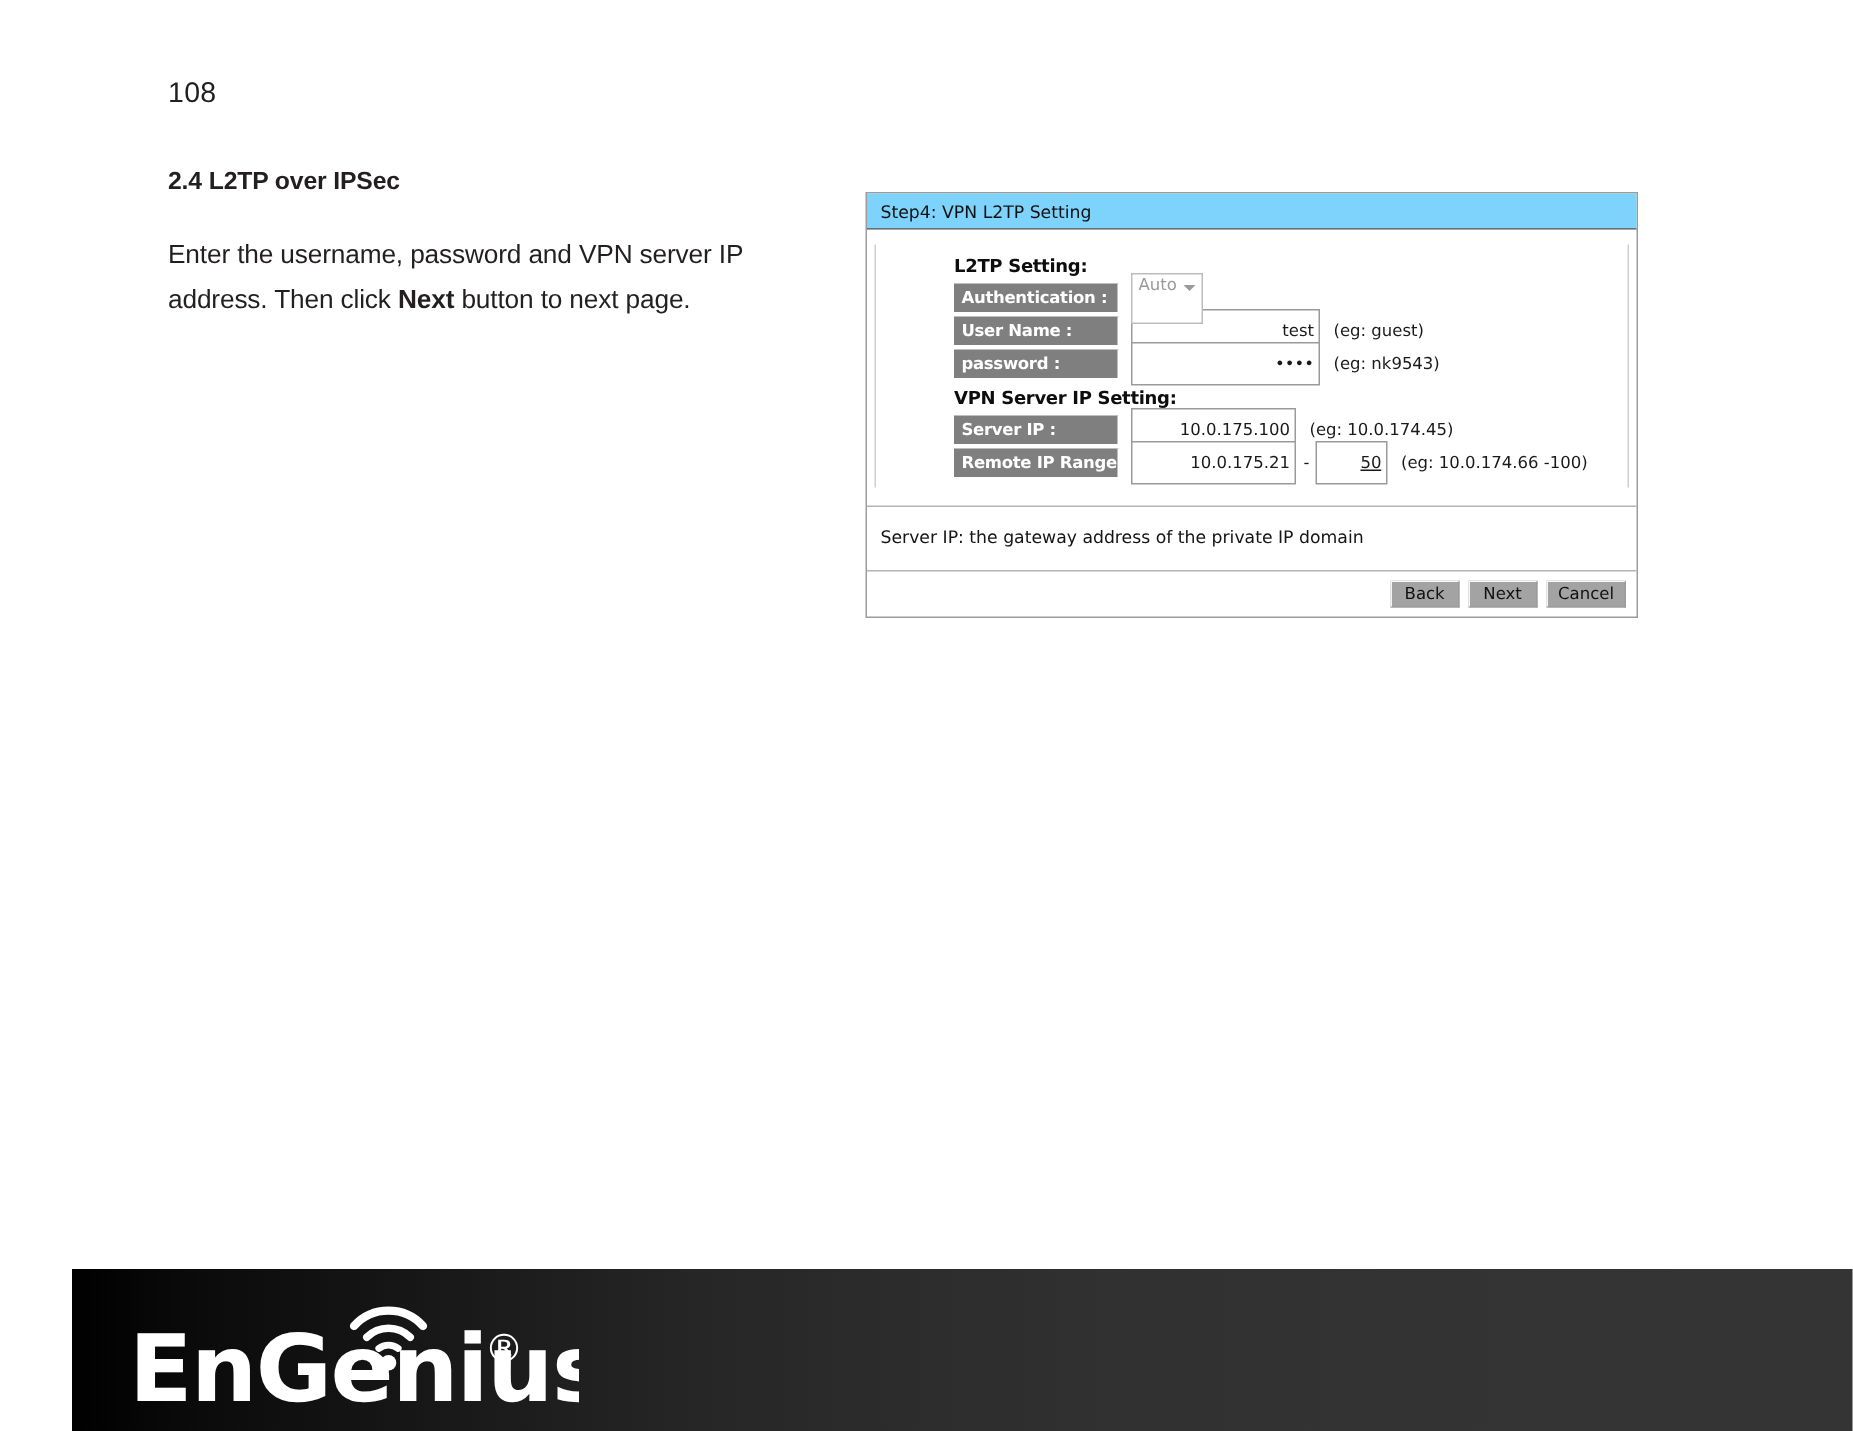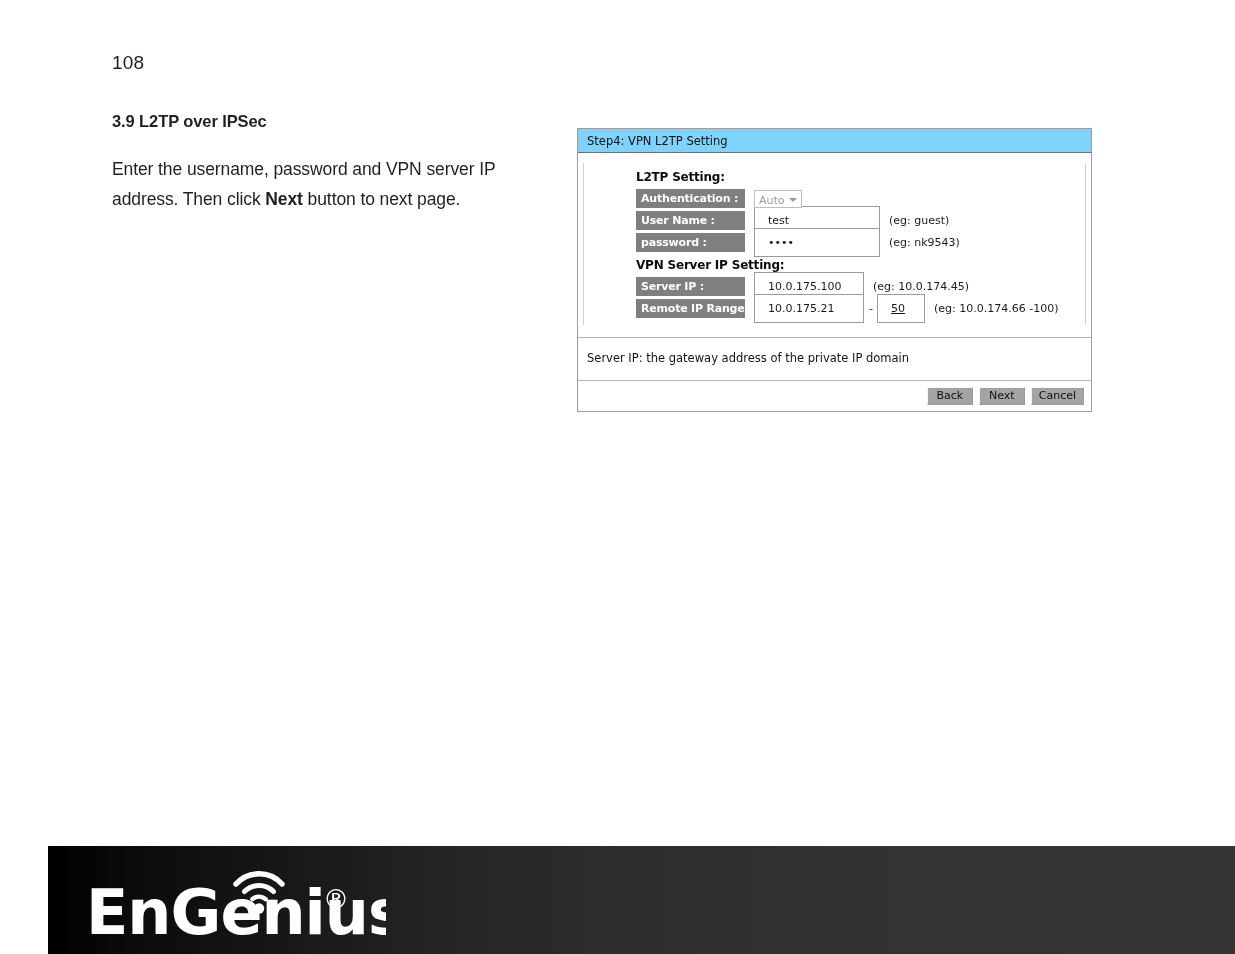--- a/index.html
+++ b/index.html
@@ -120,47 +120,48 @@
   }
   .field-gap { width: 8px; flex: none; }
   .txt-input {
     height: 29px;
     line-height: 16px;
     background: #ffffff;
     border: 1px solid #9a9a9a;
     font-family: "DejaVu Sans", sans-serif;
     font-size: 11px;
     color: #1a1a1a;
-    padding: 0 13px;
+    padding: 0 3px;
     outline: none;
+    text-align: right;
   }
   .txt-input.w-user { width: 126px; }
   .txt-input.w-ip   { width: 110px; }
   .txt-input.w-num  { width: 48px; text-decoration: underline; }
   .hint {
     font-size: 11px;
     color: #1a1a1a;
     margin-left: 9px;
     white-space: nowrap;
   }
   .dash {
     margin: 0 4px 0 5px;
     color: #1a1a1a;
     font-size: 11px;
   }
 
   
   .sel-wrap {
     position: relative;
     width: 48px;
-    height: 18px;
+    height: 34px;
     border: 1px solid #bdbdbd;
     background: #ffffff;
     display: flex;
-    align-items: flex-end;
+    align-items: flex-start;
   }
   .sel-value {
     font-size: 11px;
     color: #9a9a9a;
     padding-left: 4px;
   }
   .sel-arrow {
     position: absolute;
     right: 4px;
     top: 7px;
@@ -235,21 +236,21 @@
     height: 78px;
   }
   #brand-logo svg { display: block; }
 </style>
 </head>
 <body>
 
 <div id="page-number">108</div>
 
 <div id="doc-column">
-  <h2 id="section-heading">3.9 L2TP over IPSec</h2>
+  <h2 id="section-heading">2.4 L2TP over IPSec</h2>
   <p id="body-paragraph">
     <span>Enter the username, password and VPN server IP address. Then click </span><b>Next</b><span> button to next page.</span>
   </p>
 </div>
 
 <div id="dialog">
 
   <div id="dialog-titlebar">Step4: VPN L2TP Setting</div>
 
 

